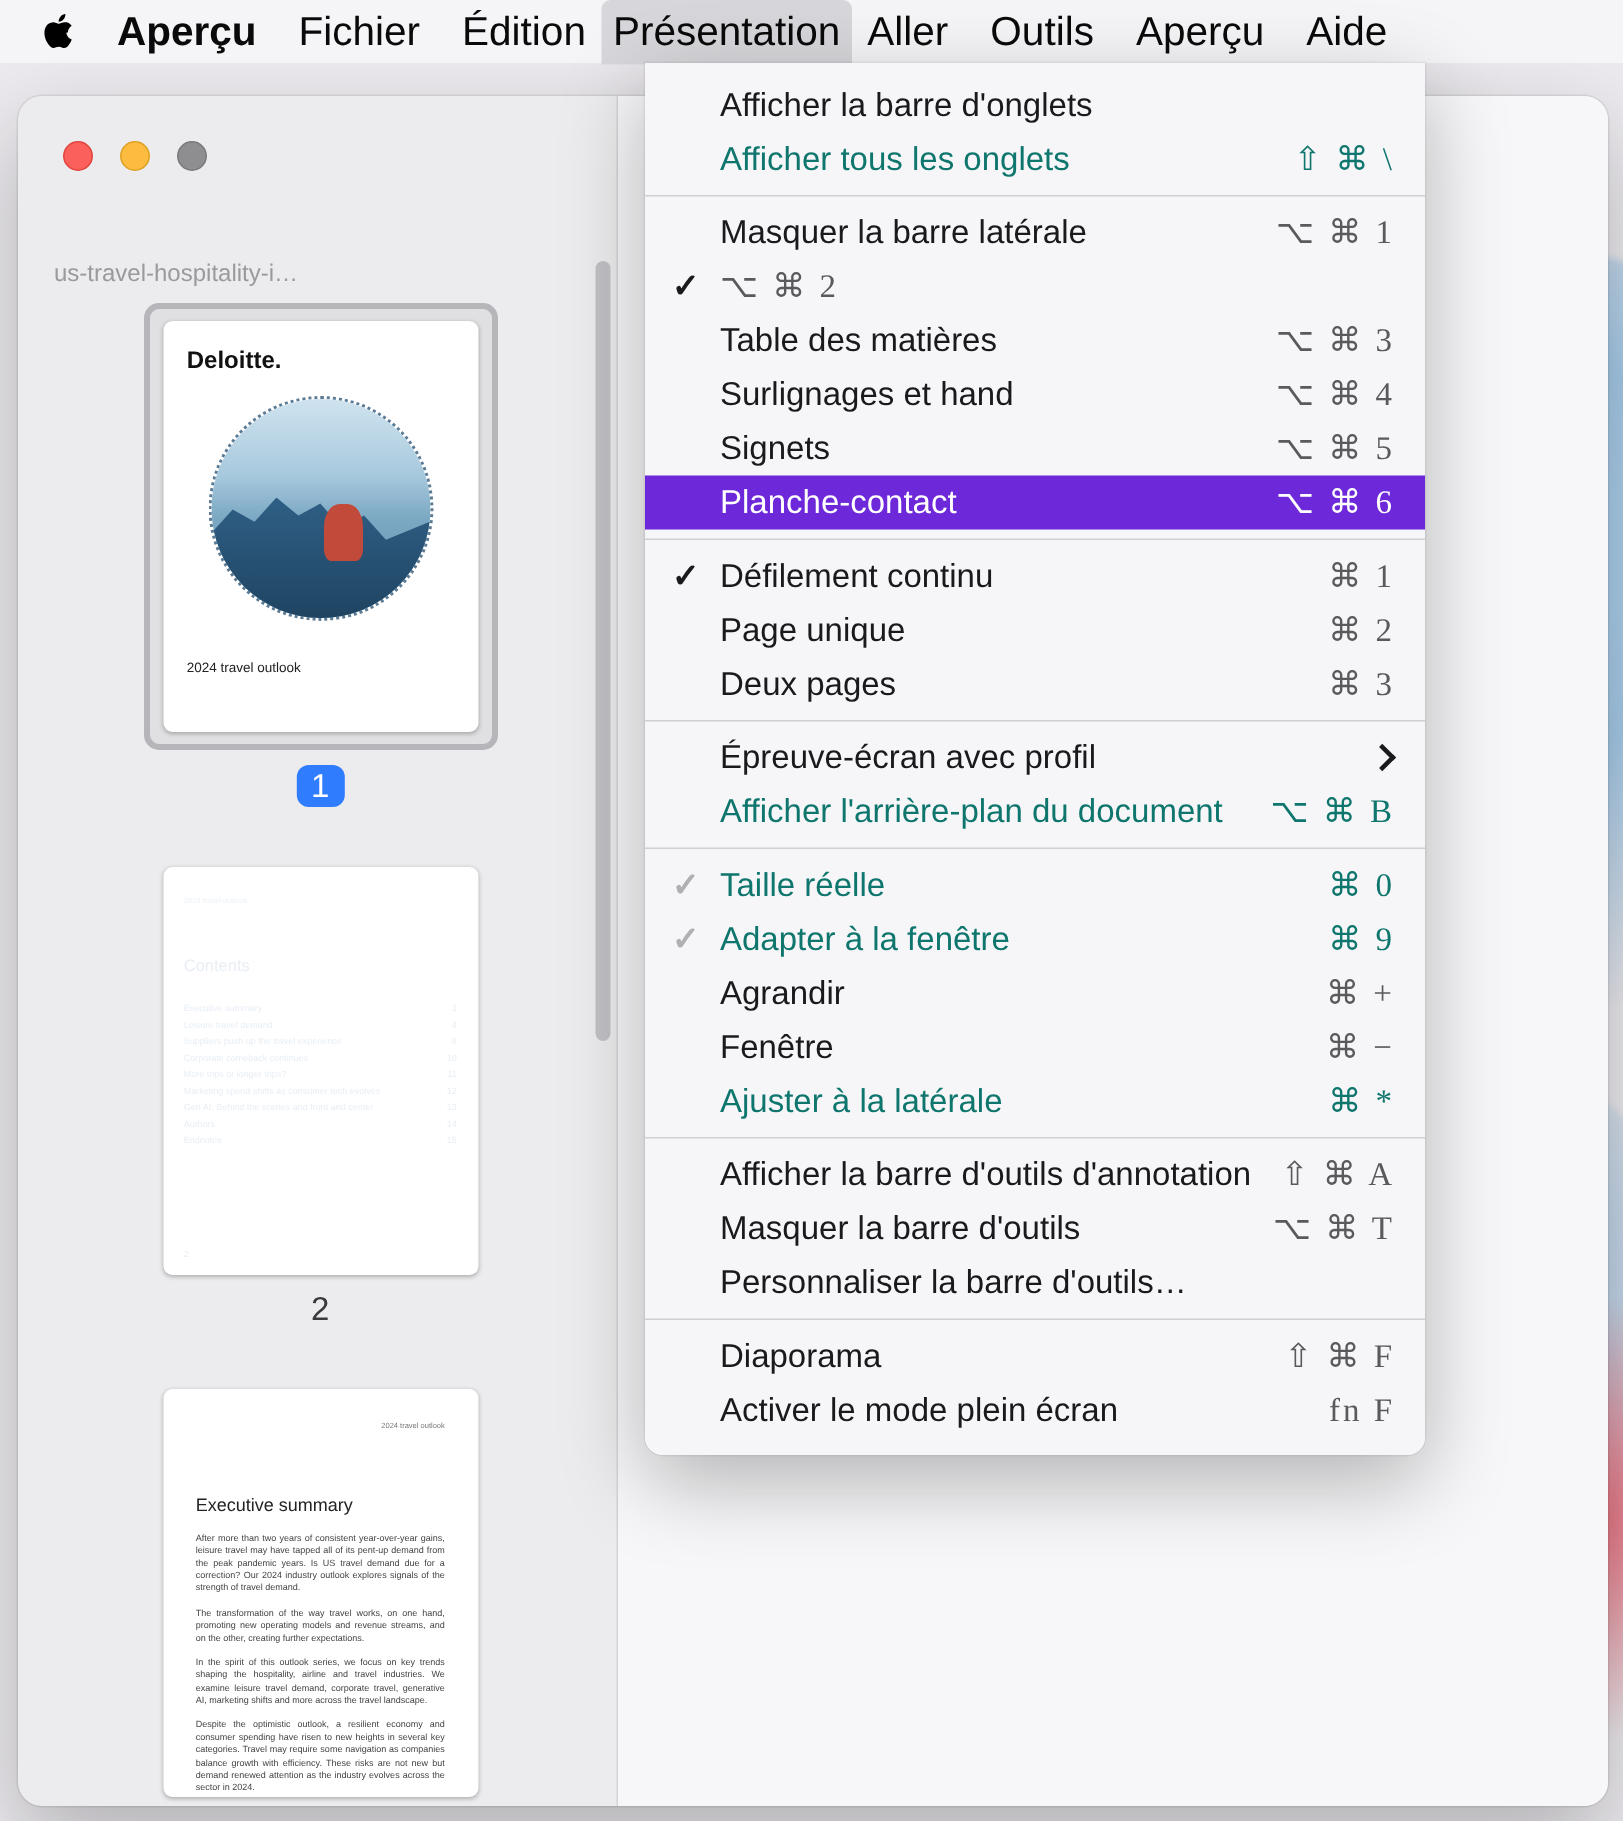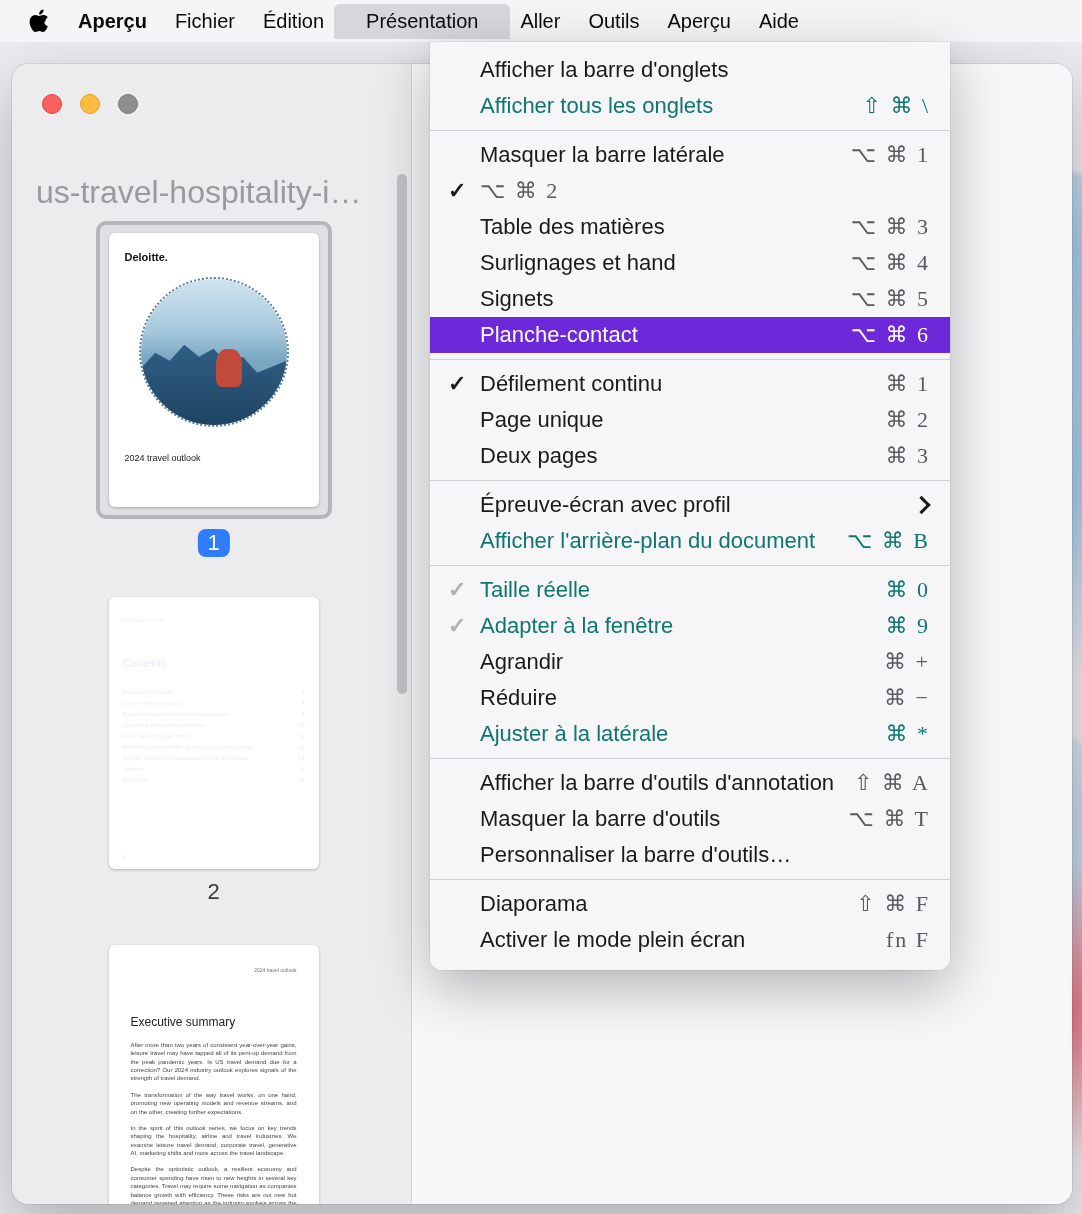--- a/index.html
+++ b/index.html
@@ -1,56 +1,56 @@
 <!DOCTYPE html>
 <html><head>
 <meta charset="utf-8">
 <style>
 * { margin:0; padding:0; box-sizing:border-box; font-family:-apple-system,BlinkMacSystemFont,"Helvetica Neue",sans-serif; }
 html,body { width:1082px; height:1214px; overflow:hidden; background:#f0f0f2; }
 
 
-.menubar { height:42px; display:flex; align-items:center; padding:0 18px 0 28px; gap:28px; font-size:20px; color:#0a0a0a; background:rgba(245,245,247,.9); position:relative; z-index:5; }
+.menubar { height:42px; display:flex; align-items:center; padding:0 18px 0 28px; gap:28px; font-size:27px; color:#0a0a0a; background:rgba(245,245,247,.9); position:relative; z-index:5; }
 .apple-logo svg { width:22px; height:24px; display:block; fill:#000; }
 .menubar .app-name { font-weight:700; }
 .menubar .mi { cursor:default; }
-.menubar .mi.open { background:#d7d7db; border-radius:6px 6px 0 0; padding:6px 32px; margin:0 -18px; }
+.menubar .mi.open { background:#d7d7db; border-radius:6px 6px 0 0; padding:6px 8px; margin:0 -18px; }
 
 
 .desktop { position:absolute; inset:42px 0 0 0; background:#eceaee; overflow:hidden; }
 .blob { position:absolute; border-radius:50%; filter:blur(2px); }
 .blob.b1 { right:-180px; top:120px; width:520px; height:520px; background:radial-gradient(circle at 40% 40%,#b8d6ef 0%,#a6cbe9 40%,rgba(166,203,233,0) 75%); }
 .blob.b2 { right:-60px; top:640px; width:420px; height:420px; background:radial-gradient(circle at 50% 40%,#7db5e0 0%,rgba(125,181,224,0) 70%); }
 .blob.b3 { right:-120px; top:820px; width:300px; height:300px; background:radial-gradient(circle at 50% 50%,#e76b7a 0%,rgba(231,107,122,0) 70%); }
 
 
 .window { position:absolute; left:12px; top:22px; width:1060px; height:1140px; border-radius:16px; background:#ececee; box-shadow:0 24px 60px rgba(0,0,0,.25),0 0 0 1px rgba(0,0,0,.08); display:flex; overflow:hidden; }
 
 
 .tl { position:absolute; left:30px; top:30px; display:flex; gap:18px; }
 .tl span { width:20px; height:20px; border-radius:50%; display:block; }
 .tl .r { background:#fc605c; border:1px solid #e0443e; }
 .tl .y { background:#fdbc40; border:1px solid #dea123; }
 .tl .g { background:#8e8e90; border:1px solid #7a7a7c; }
 
 
 .sidebar { width:400px; border-right:1px solid #d4d4d8; padding:110px 14px 0 18px; position:relative; overflow:hidden; }
-.doc-title { font-size:32px; color:#9a9a9e; margin:0 6px 10px 6px; white-space:nowrap; overflow:hidden; text-overflow:ellipsis; }
+.doc-title { font-size:16px; color:#9a9a9e; margin:0 6px 10px 6px; white-space:nowrap; overflow:hidden; text-overflow:ellipsis; }
 .scroll-track { position:absolute; right:4px; top:110px; width:10px; height:560px; }
 .scroll-thumb { width:10px; height:520px; border-radius:5px; background:#c1c1c5; }
 
 .thumb { margin:8px auto 0; position:relative; }
 .thumb .frame { margin:0 auto; border-radius:6px; background:#fff; box-shadow:0 1px 3px rgba(0,0,0,.25); }
 .thumb.sel .frame-wrap { padding:8px; border:4px solid #b6b6ba; border-radius:10px; background:#e0e0e2; width:236px; margin:0 auto; }
 .thumb .pagenum { display:block; text-align:center; margin-top:10px; font-size:22px; color:#3a3a3c; }
 .thumb.sel .pagenum { display:inline-block; background:#2f7cff; color:#fff; border-radius:8px; padding:1px 10px; left:50%; position:relative; transform:translateX(-50%); }
 
 
 .p1 { width:210px; height:274px; padding:18px 16px; font-size:9px; color:#111; position:relative; }
-.p1 .brand { font-weight:700; font-size:11px; }
+.p1 .brand { font-weight:700; font-size:16px; }
 .p1 .circle { width:150px; height:150px; border-radius:50%; margin:14px auto 0; overflow:hidden; border:2px dotted #5b7a93; position:relative; }
 .p1 .sky { position:absolute; inset:0; background:linear-gradient(#cfe3ef 0%,#a7c9dd 35%,#7aa7c2 55%,#6b93ac 100%); }
 .p1 .mount { position:absolute; bottom:0; left:0; right:0; height:55%; background:linear-gradient(180deg,#2f5f85 0%,#1f4462 100%); clip-path:polygon(0 30%,10% 10%,20% 20%,30% 0,40% 15%,50% 5%,60% 25%,70% 15%,80% 35%,100% 20%,100% 100%,0 100%); }
 .p1 .person { position:absolute; left:52%; top:48%; width:26px; height:38px; background:#c24a3a; border-radius:40% 40% 20% 20%; }
 .p1 .caption { margin-top:26px; font-size:9px; color:#222; }
 
 
 .p2 { width:210px; height:272px; background:#0d4a7a; color:#e8eef4; padding:20px 14px 10px; font-size:6px; position:relative; }
 .p2 .hdr { font-size:5px; opacity:.8; }
 .p2 .ttl { font-size:11px; margin-top:34px; margin-bottom:18px; }
@@ -254,21 +254,21 @@
     </div>
     <div class="item dis check">
       <span class="label">Adapter à la fenêtre</span>
       <span class="sc">⌘ 9</span>
     </div>
     <div class="item ">
       <span class="label">Agrandir</span>
       <span class="sc">⌘ +</span>
     </div>
     <div class="item ">
-      <span class="label">Réduire</span>
+      <span class="label">Fenêtre</span>
       <span class="sc">⌘ −</span>
     </div>
     <div class="item dis">
       <span class="label">Ajuster à la latérale</span>
       <span class="sc">⌘ *</span>
     </div>
     <div class="sep"></div>
     <div class="item ">
       <span class="label">Afficher la barre d'outils d'annotation</span>
       <span class="sc">⇧ ⌘ A</span>

